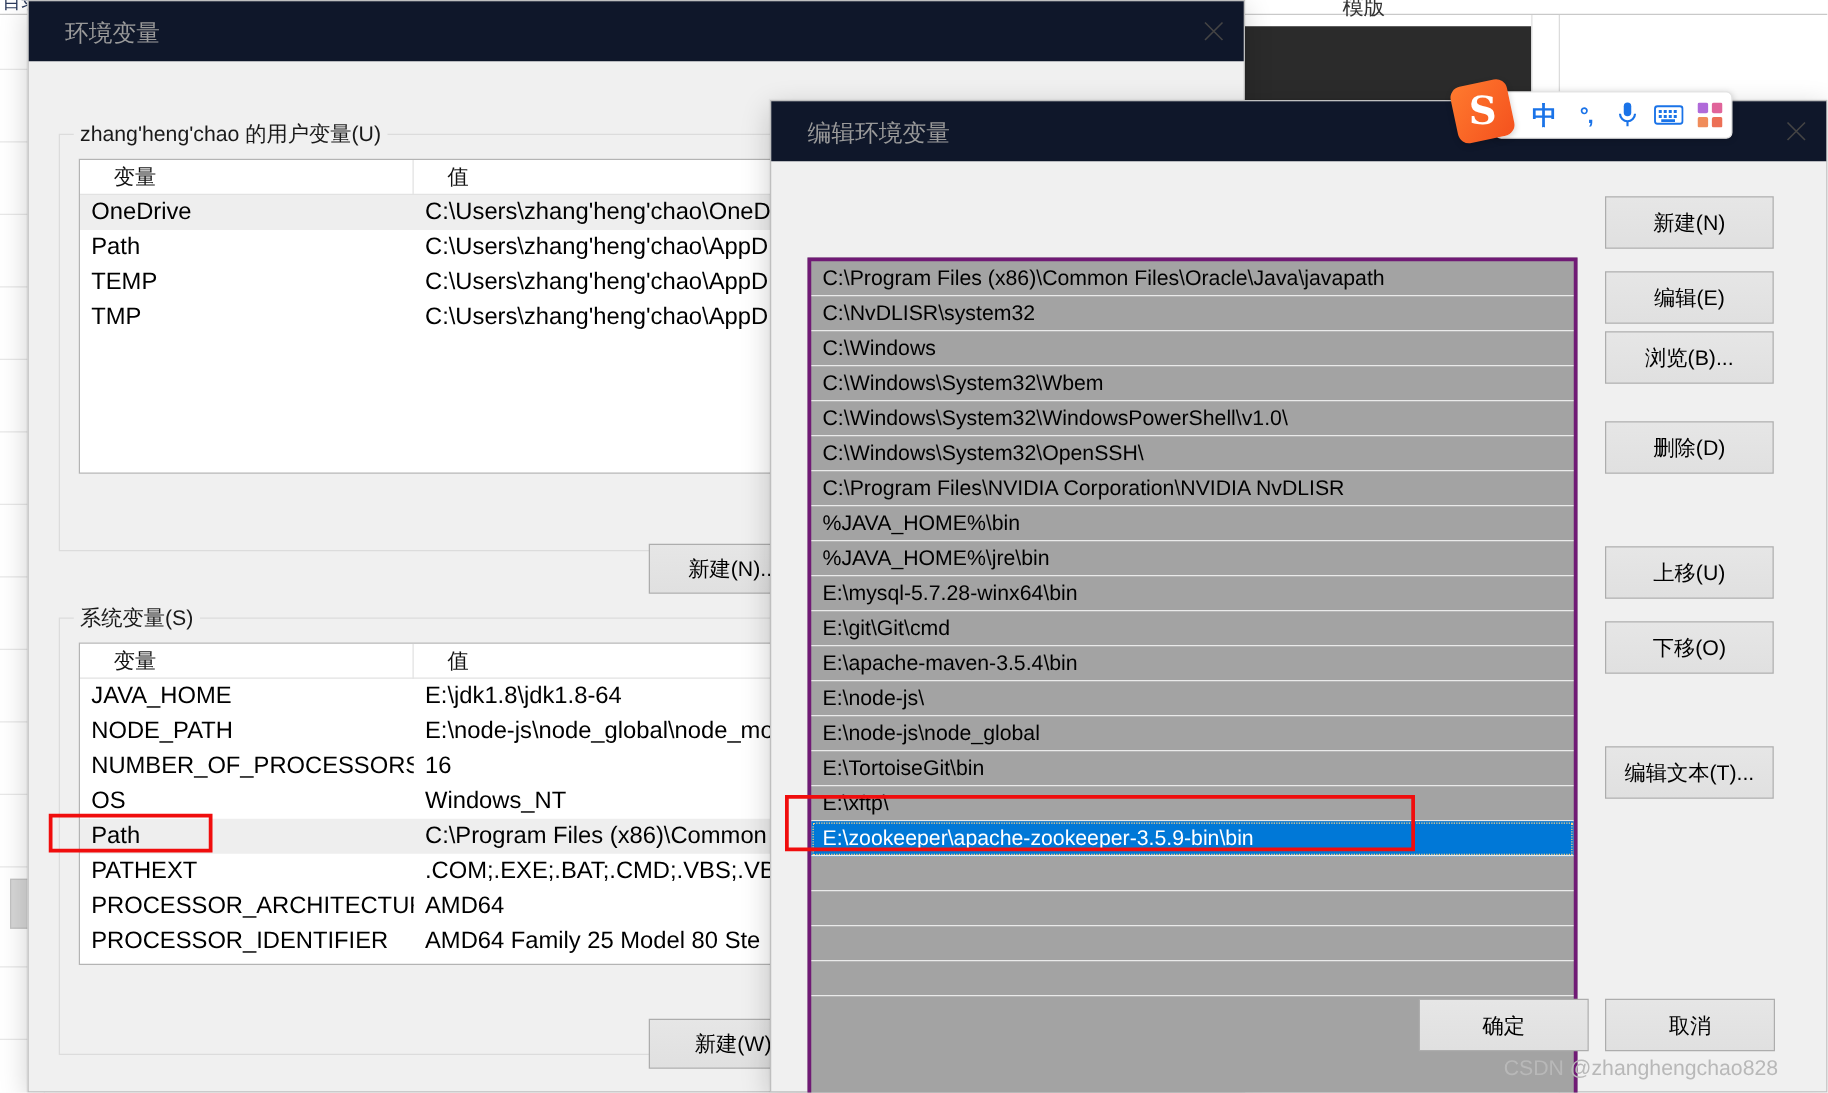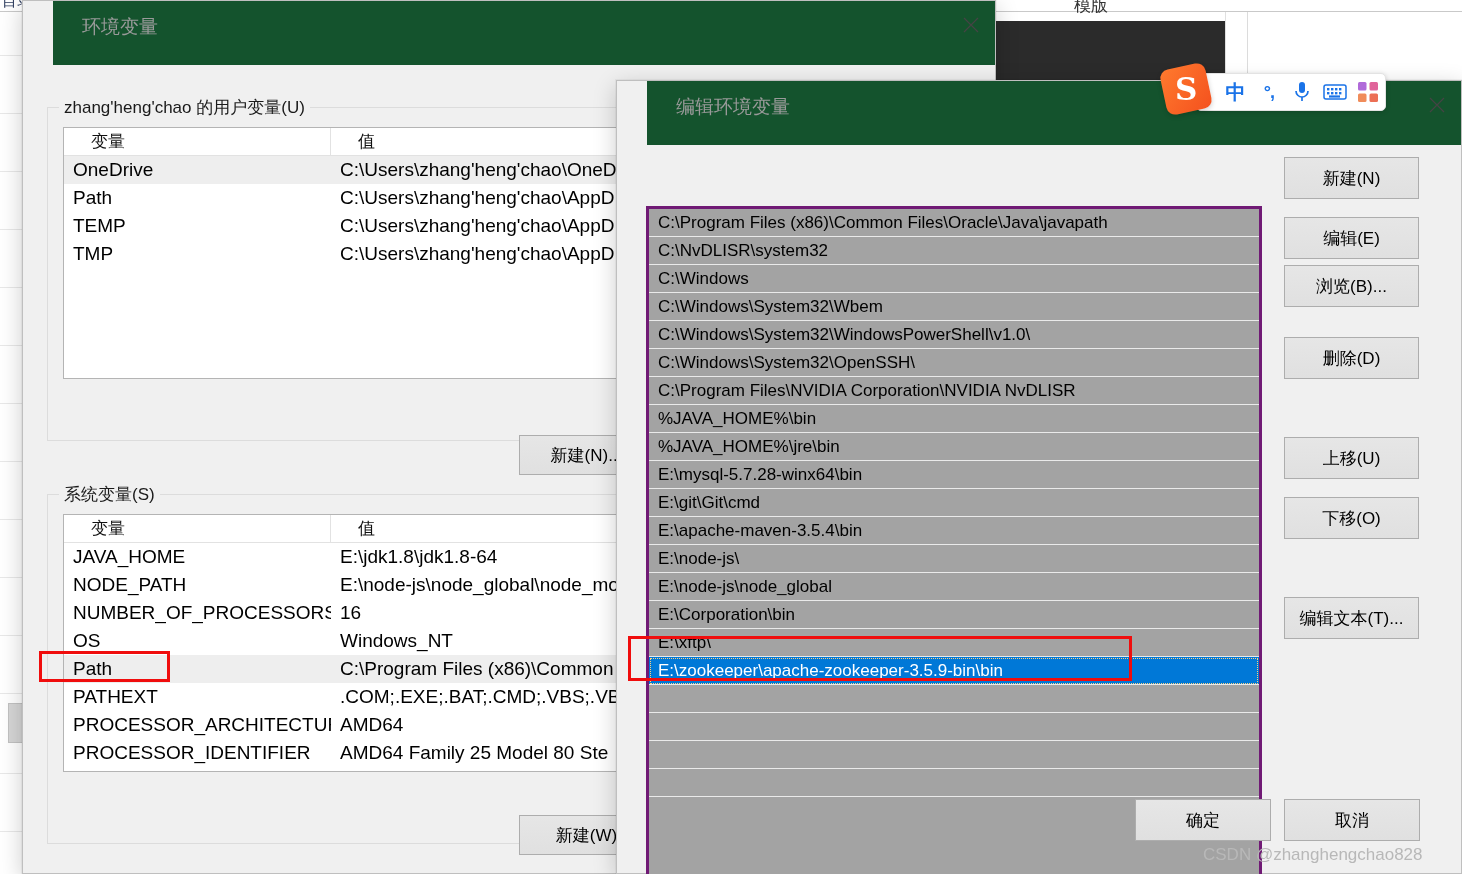--- a/index.html
+++ b/index.html
@@ -58,24 +58,23 @@
   }
 
   
   .win-dialog {
     position: absolute;
     background: #f0f0f0;
     border: 1px solid #bfbfbf;
     box-shadow: 0 0 0 1px rgba(0,0,0,0.04), 0 6px 22px rgba(0,0,0,0.20);
   }
   .win-titlebar {
-    height: 64px; background: #14532d;
+    height: 48px; background: #0f172a;
     position: relative;
     border-bottom: 0;
-    margin-left: 30px;
   }
   .win-title {
     position: absolute; left: 29px; top: 13px;
     font-size: 19px; color: #9a9a9a;
     white-space: nowrap;
   }
   .win-close {
     position: absolute; top: 0; right: 0;
     width: 48px; height: 48px;
     display: flex; align-items: center; justify-content: center;
@@ -372,21 +371,21 @@
           <div class="path-row">C:\Windows\System32\WindowsPowerShell\v1.0\</div>
           <div class="path-row">C:\Windows\System32\OpenSSH\</div>
           <div class="path-row">C:\Program Files\NVIDIA Corporation\NVIDIA NvDLISR</div>
           <div class="path-row">%JAVA_HOME%\bin</div>
           <div class="path-row">%JAVA_HOME%\jre\bin</div>
           <div class="path-row">E:\mysql-5.7.28-winx64\bin</div>
           <div class="path-row">E:\git\Git\cmd</div>
           <div class="path-row">E:\apache-maven-3.5.4\bin</div>
           <div class="path-row">E:\node-js\</div>
           <div class="path-row">E:\node-js\node_global</div>
-          <div class="path-row">E:\Corporation\bin</div>
+          <div class="path-row">E:\TortoiseGit\bin</div>
           <div class="path-row">E:\xftp\</div>
           <div class="path-row selected">E:\zookeeper\apache-zookeeper-3.5.9-bin\bin</div>
           <div class="path-row empty"></div>
           <div class="path-row empty"></div>
           <div class="path-row empty"></div>
           <div class="path-row empty"></div>
         </div>
 
       <div id="side-buttons">
           <div class="btn side-btn" style="top: 28px;">新建(N)</div>

